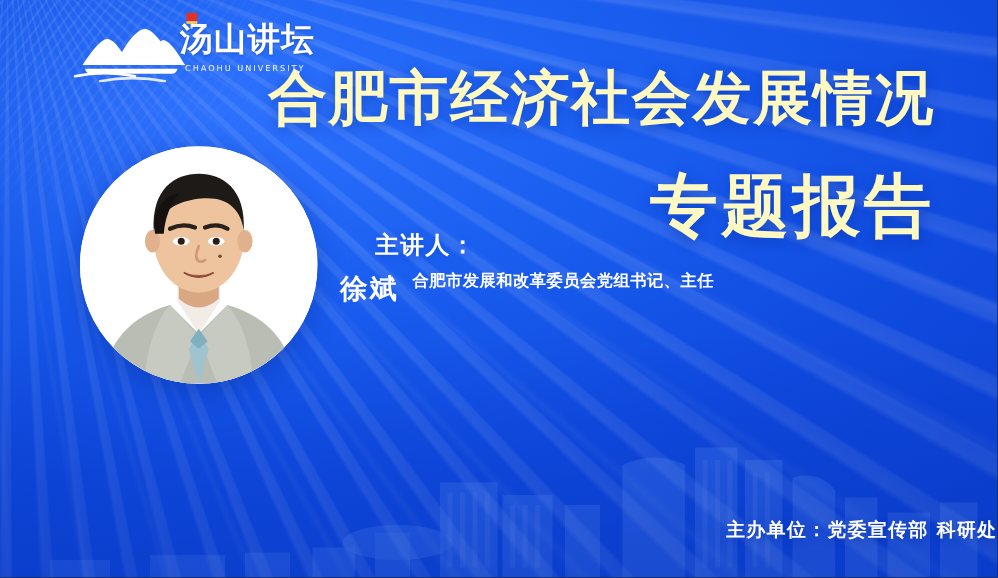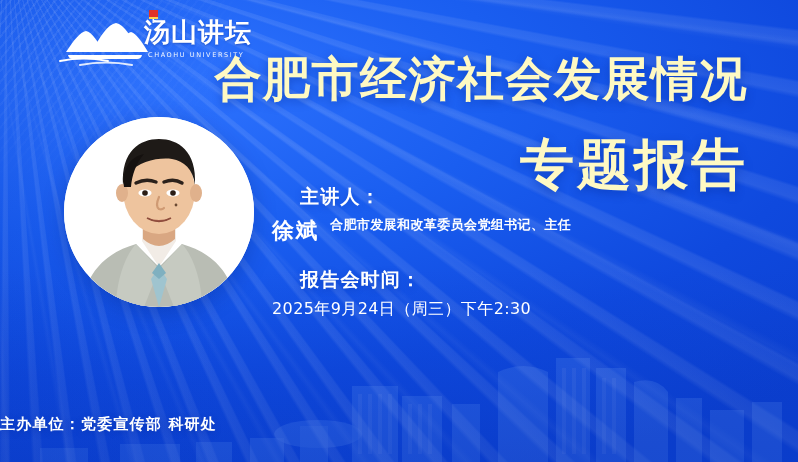--- a/index.html
+++ b/index.html
@@ -211,21 +211,21 @@
     letter-spacing: 0.4px;
     white-space: nowrap;
   }
 
   
   .footer {
     position: absolute;
     left: 0;
     right: 0;
     top: 415px;
-    text-align: left;
+    text-align: right;
     color: #ffffff;
     font-size: 15px;
     font-weight: 700;
     letter-spacing: 1.2px;
     text-shadow: 0 2px 6px rgba(4,40,150,0.40);
   }
 </style>
 </head>
 <body>
 
@@ -345,23 +345,19 @@
   <div class="info">
 
     <div>
       <div class="info-label">主讲人：</div>
       <div class="speaker-row">
         <span class="speaker-name">徐斌</span>
         <span class="speaker-title">合肥市发展和改革委员会党组书记、主任</span>
       </div>
     </div>
 
-    <div class="info-group">
-      <div class="info-label">报告会时间：</div>
-      <div class="info-value">2025年9月24日（周三）下午2:30</div>
-    </div>
 
 
   </div>
 
   <div class="footer">主办单位：党委宣传部  科研处</div>
 
 </div>
 
 </body></html>

